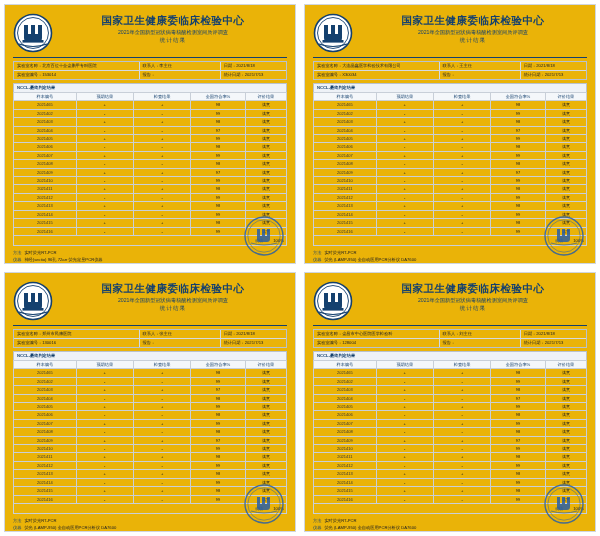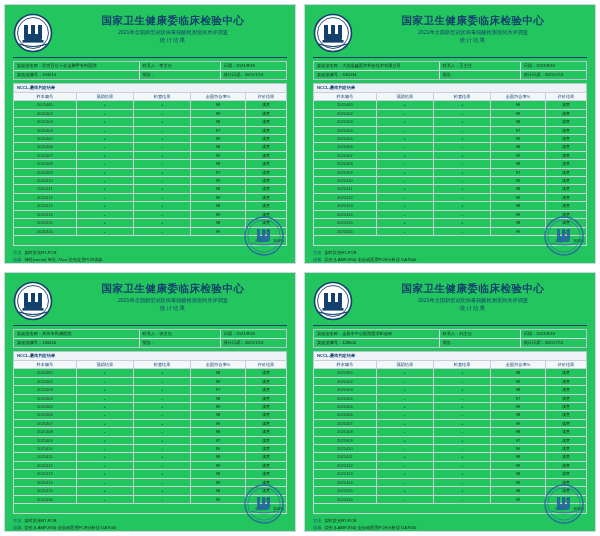--- a/index.html
+++ b/index.html
@@ -21,21 +21,21 @@
     width: 600px;
     height: 536px;
     box-sizing: border-box;
     gap: 0px;
   }
   .cert {
     position: relative;
     box-sizing: border-box;
     border: 1px solid #cfd6e0;
     margin: 4px;
-    background: #22c55e;
+    background: #eab308;
     overflow: hidden;
     padding: 6px 8px 4px 8px;
   }
   
   .cert-head {
     display: flex;
     align-items: flex-start;
     gap: 6px;
     padding: 2px 0 3px 0;
   }

